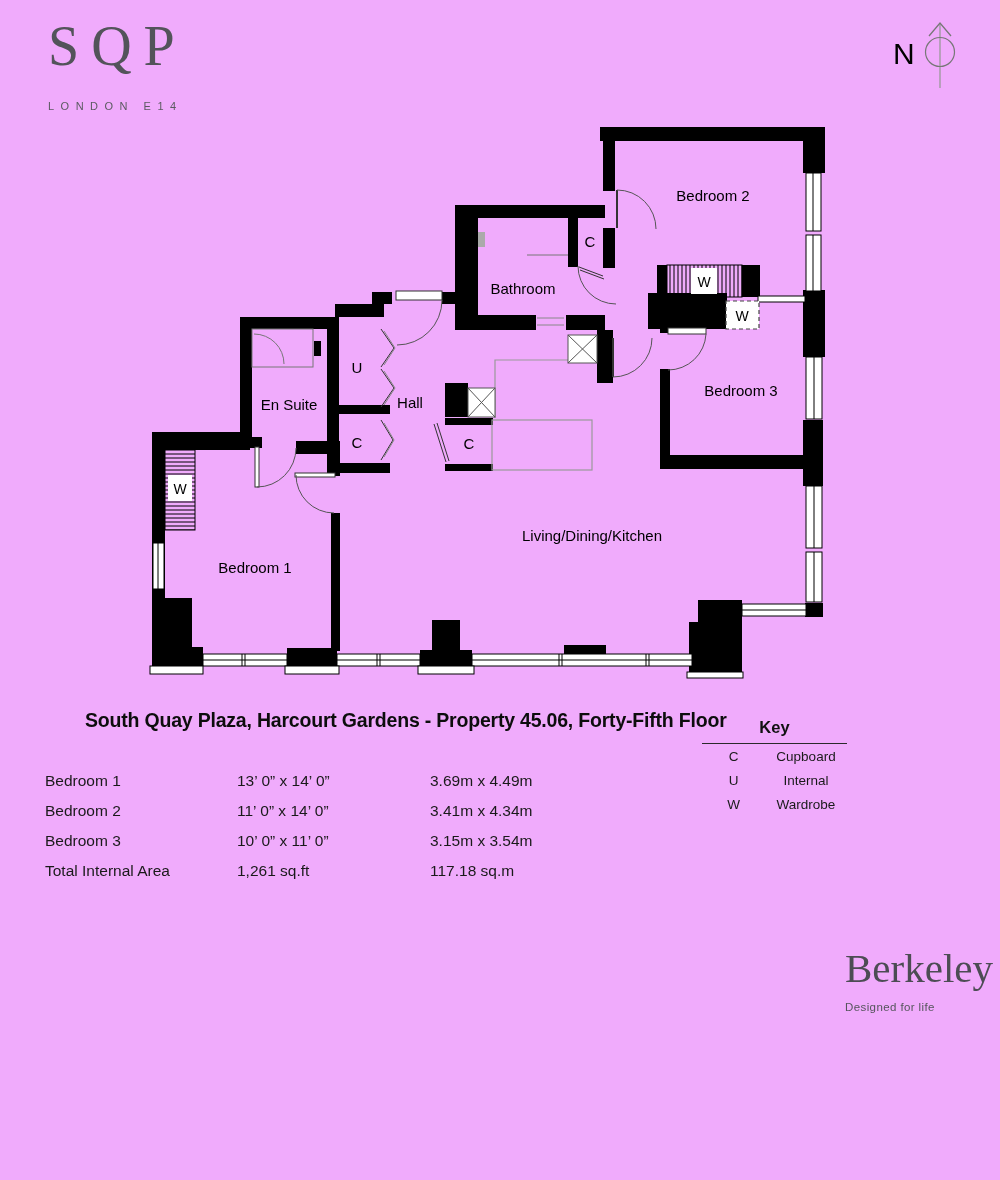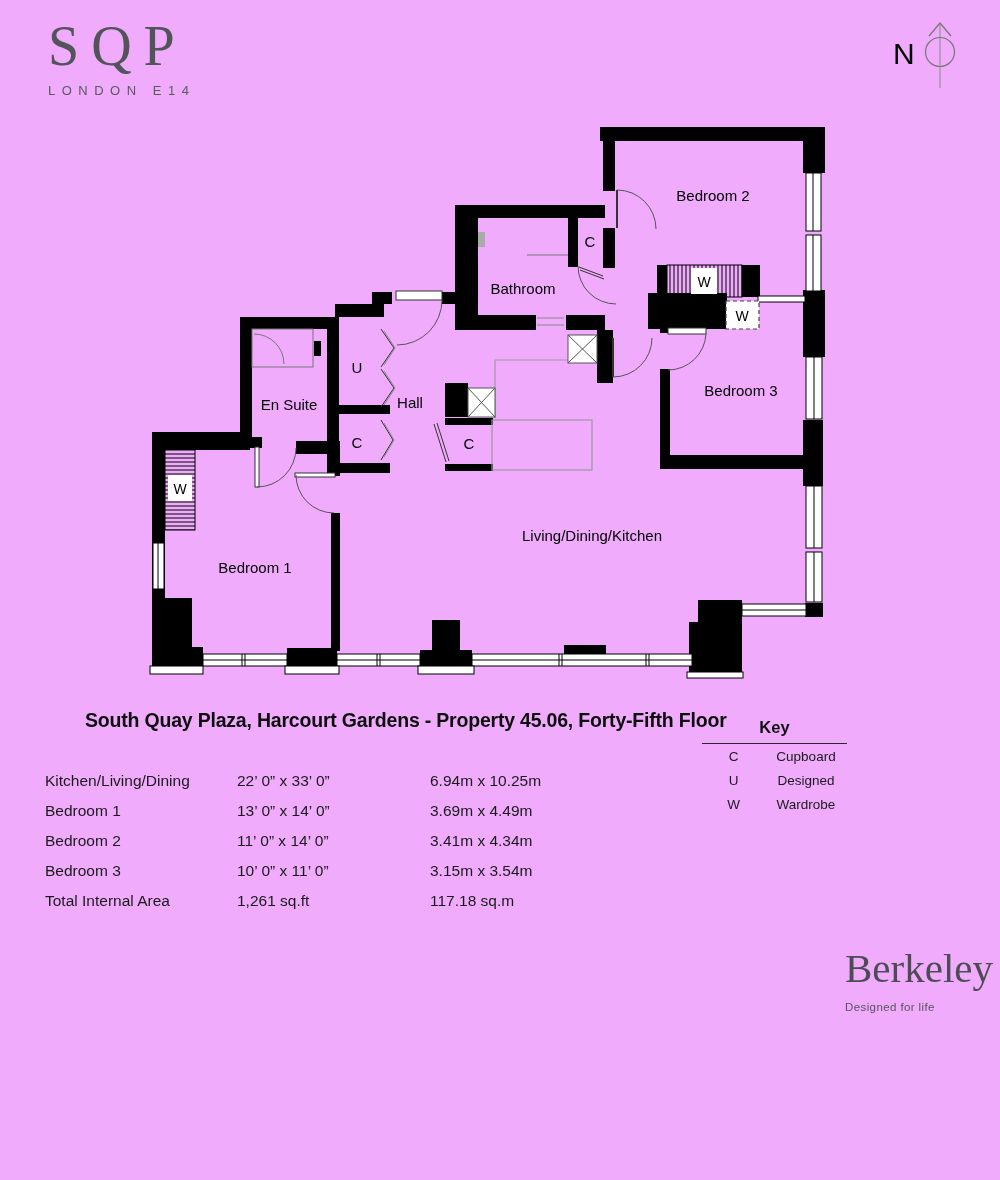--- a/index.html
+++ b/index.html
@@ -3,21 +3,21 @@
 <meta charset="utf-8">
 <style>
   html,body{margin:0;padding:0;background:#fff;}
   #page{position:relative;width:1000px;height:1180px;background:#f0abfc;overflow:hidden;
         font-family:"Liberation Sans",sans-serif;color:#111;padding-left:24px;}
 
   
   .sqp{position:absolute;left:48px;top:18px;color:#53535a;}
   .sqp-main{font-family:"Liberation Serif",serif;font-size:56px;font-weight:500;
             letter-spacing:12px;line-height:1;}
-  .sqp-sub{font-size:13px;letter-spacing:6.5px;margin-top:9px;color:#5a5a60;}
+  .sqp-sub{font-size:11px;letter-spacing:6.5px;margin-top:26px;color:#5a5a60;}
 
   
   #plan{position:absolute;left:0;top:0;}
 
   
   .plan-title{position:absolute;left:45px;top:709px;width:920px;
               font-size:19.5px;font-weight:bold;color:#0d0d0d;letter-spacing:-0.2px;margin-left:40px;}
 
   
   .dims{position:absolute;left:45px;top:762px;width:522px;}
@@ -250,25 +250,20 @@
       <text class="sym-lbl" x="357" y="448">C</text>
       <text class="sym-lbl" x="469" y="449">C</text>
       <text class="sym-lbl" x="590" y="247">C</text>
     </g>
   </svg>
 
   <div class="plan-title">South Quay Plaza, Harcourt Gardens - Property 45.06, Forty-Fifth Floor</div>
 
   <div class="dims">
     <div class="dim-row">
-      <span>Kitchen/Living/Dining</span>
-      <span>22’ 0” x 33’ 0”</span>
-      <span>6.94m x 10.25m</span>
-    </div>
-    <div class="dim-row">
       <span>Bedroom 1</span>
       <span>13’ 0” x 14’ 0”</span>
       <span>3.69m x 4.49m</span>
     </div>
     <div class="dim-row">
       <span>Bedroom 2</span>
       <span>11’ 0” x 14’ 0”</span>
       <span>3.41m x 4.34m</span>
     </div>
     <div class="dim-row">
@@ -284,21 +279,21 @@
   </div>
 
   <div class="key">
     <div class="key-heading">Key</div>
     <div class="key-row">
       <span>C</span>
       <span>Cupboard</span>
     </div>
     <div class="key-row">
       <span>U</span>
-      <span>Designed</span>
+      <span>Internal</span>
     </div>
     <div class="key-row">
       <span>W</span>
       <span>Wardrobe</span>
     </div>
   </div>
 
   <div class="berkeley">
     <div class="berkeley-name">Berkeley</div>
     <div class="berkeley-tag">Designed for life</div>

